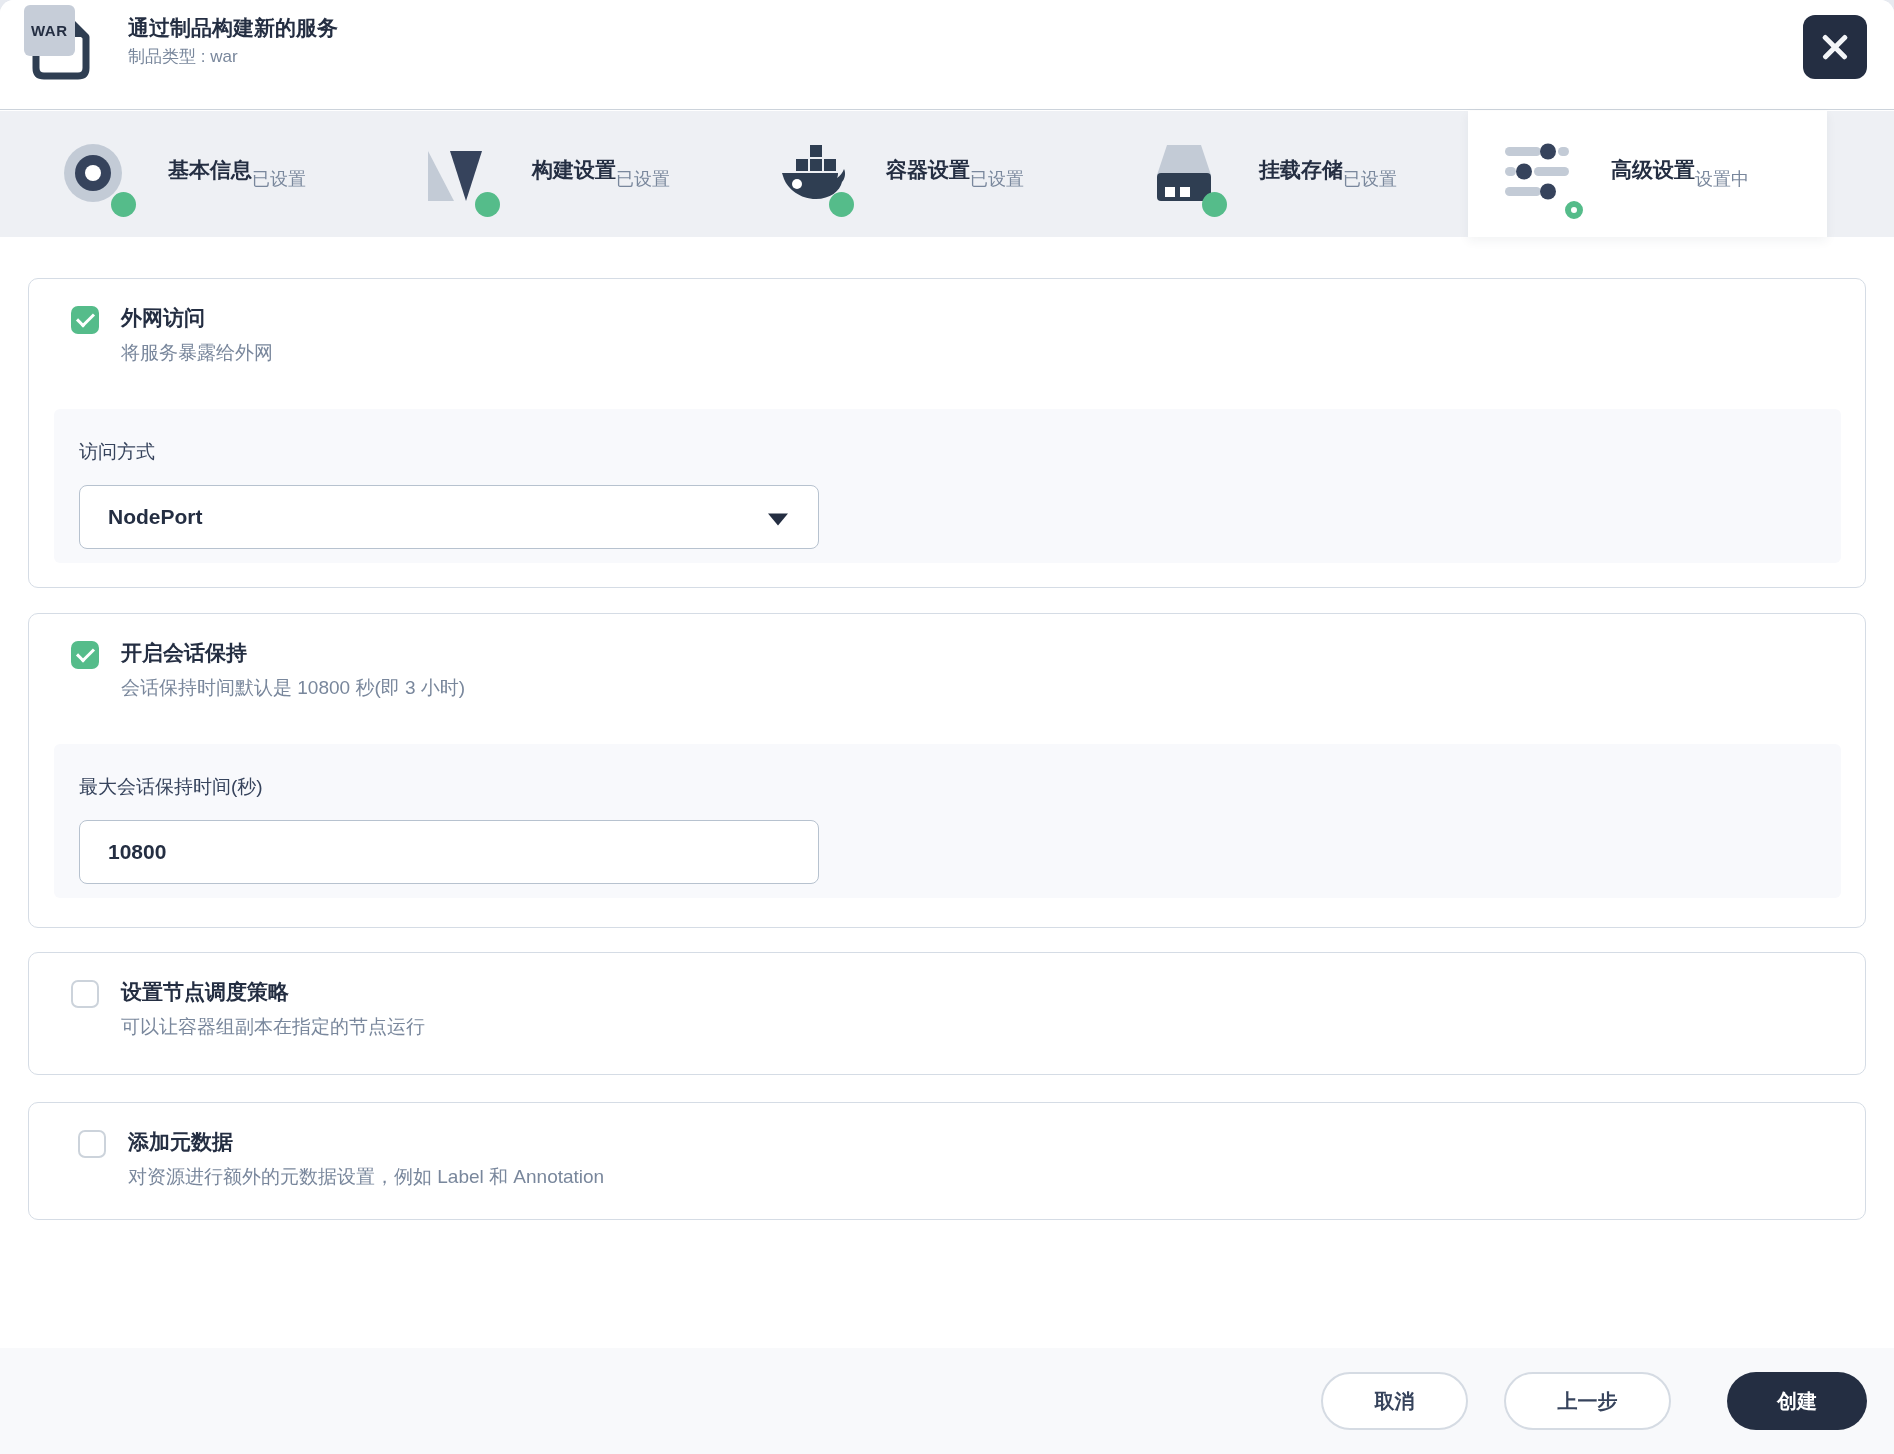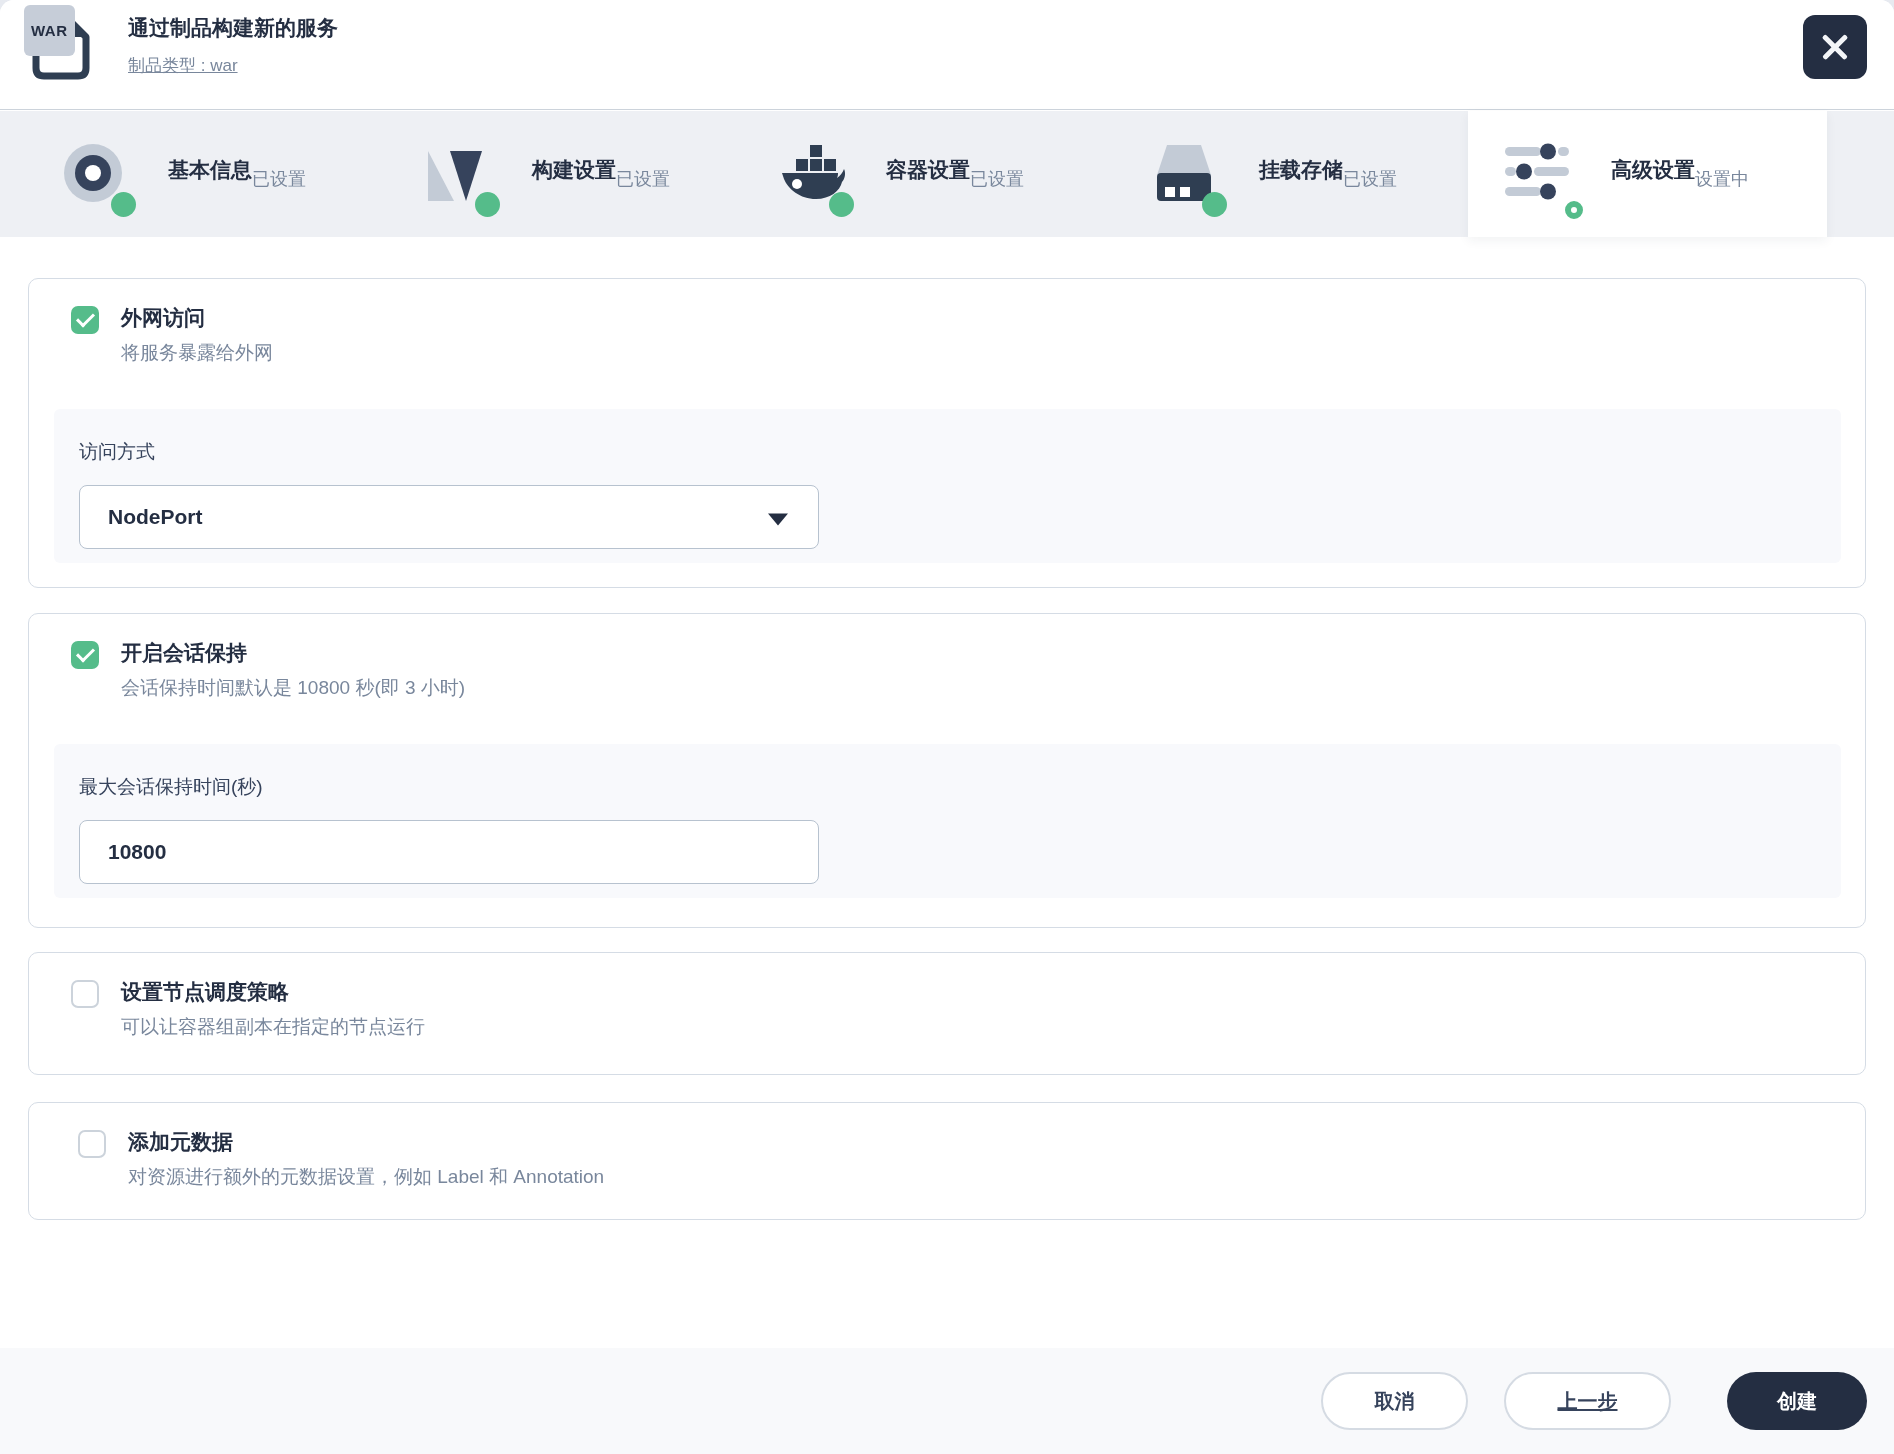--- a/index.html
+++ b/index.html
@@ -23,21 +23,21 @@
   }
   .file-icon-wrap { position:absolute; left:32px; top:12px; width:58px; height:68px; }
   .war-badge {
     position:absolute; left:-8px; bottom:24px;
     background:#c6cdd8; color:#242e42;
     font-size:15px; font-weight:bold; letter-spacing:.5px;
     padding:18px 7px; border-radius:6px; line-height:1;
   }
   .header-text { position:absolute; left:128px; top:15px; }
   .header-title { font-size:21px; font-weight:bold; color:#242e42; line-height:26px; }
-  .header-sub { font-size:17px; color:#79879c; margin-top:13px;text-decoration:underline; }
+  .header-sub { font-size:17px; color:#79879c; margin-top:4px; }
   .close-btn {
     position:absolute; right:27px; top:15px; width:64px; height:64px;
     background:#242e42; border-radius:12px; cursor:pointer;
   }
   .close-x { position:absolute; left:50%; top:50%; width:30px; height:30px;
     transform:translate(-50%,-50%); }
   .close-x::before, .close-x::after {
     content:""; position:absolute; left:50%; top:50%;
     width:32px; height:4.5px; background:#f3f5f8; border-radius:2px;
   }
@@ -128,21 +128,21 @@
     display:flex; align-items:center; justify-content:flex-end;
     gap:36px; padding-right:27px;
   }
   .btn {
     height:58px; border-radius:29px; font-size:20px; font-weight:bold;
     display:flex; align-items:center; justify-content:center;
     cursor:pointer; font-family:"Liberation Sans","DejaVu Sans",sans-serif;
   }
   .btn-light { background:#fff; border:2px solid #d5dbe3; color:#36435c; }
   .btn-cancel { width:147px; }
-  .btn-prev { width:167px;text-decoration:underline; }
+  .btn-prev { width:167px; }
   .btn-create { width:140px; background:#242e42; border:none; color:#fff; margin-left:20px; }
 </style>
 </head>
 <body>
 
 <div class="modal">
 
   <div class="header">
     <div class="file-icon-wrap">
       <svg width="58" height="68" viewBox="0 0 58 68">

